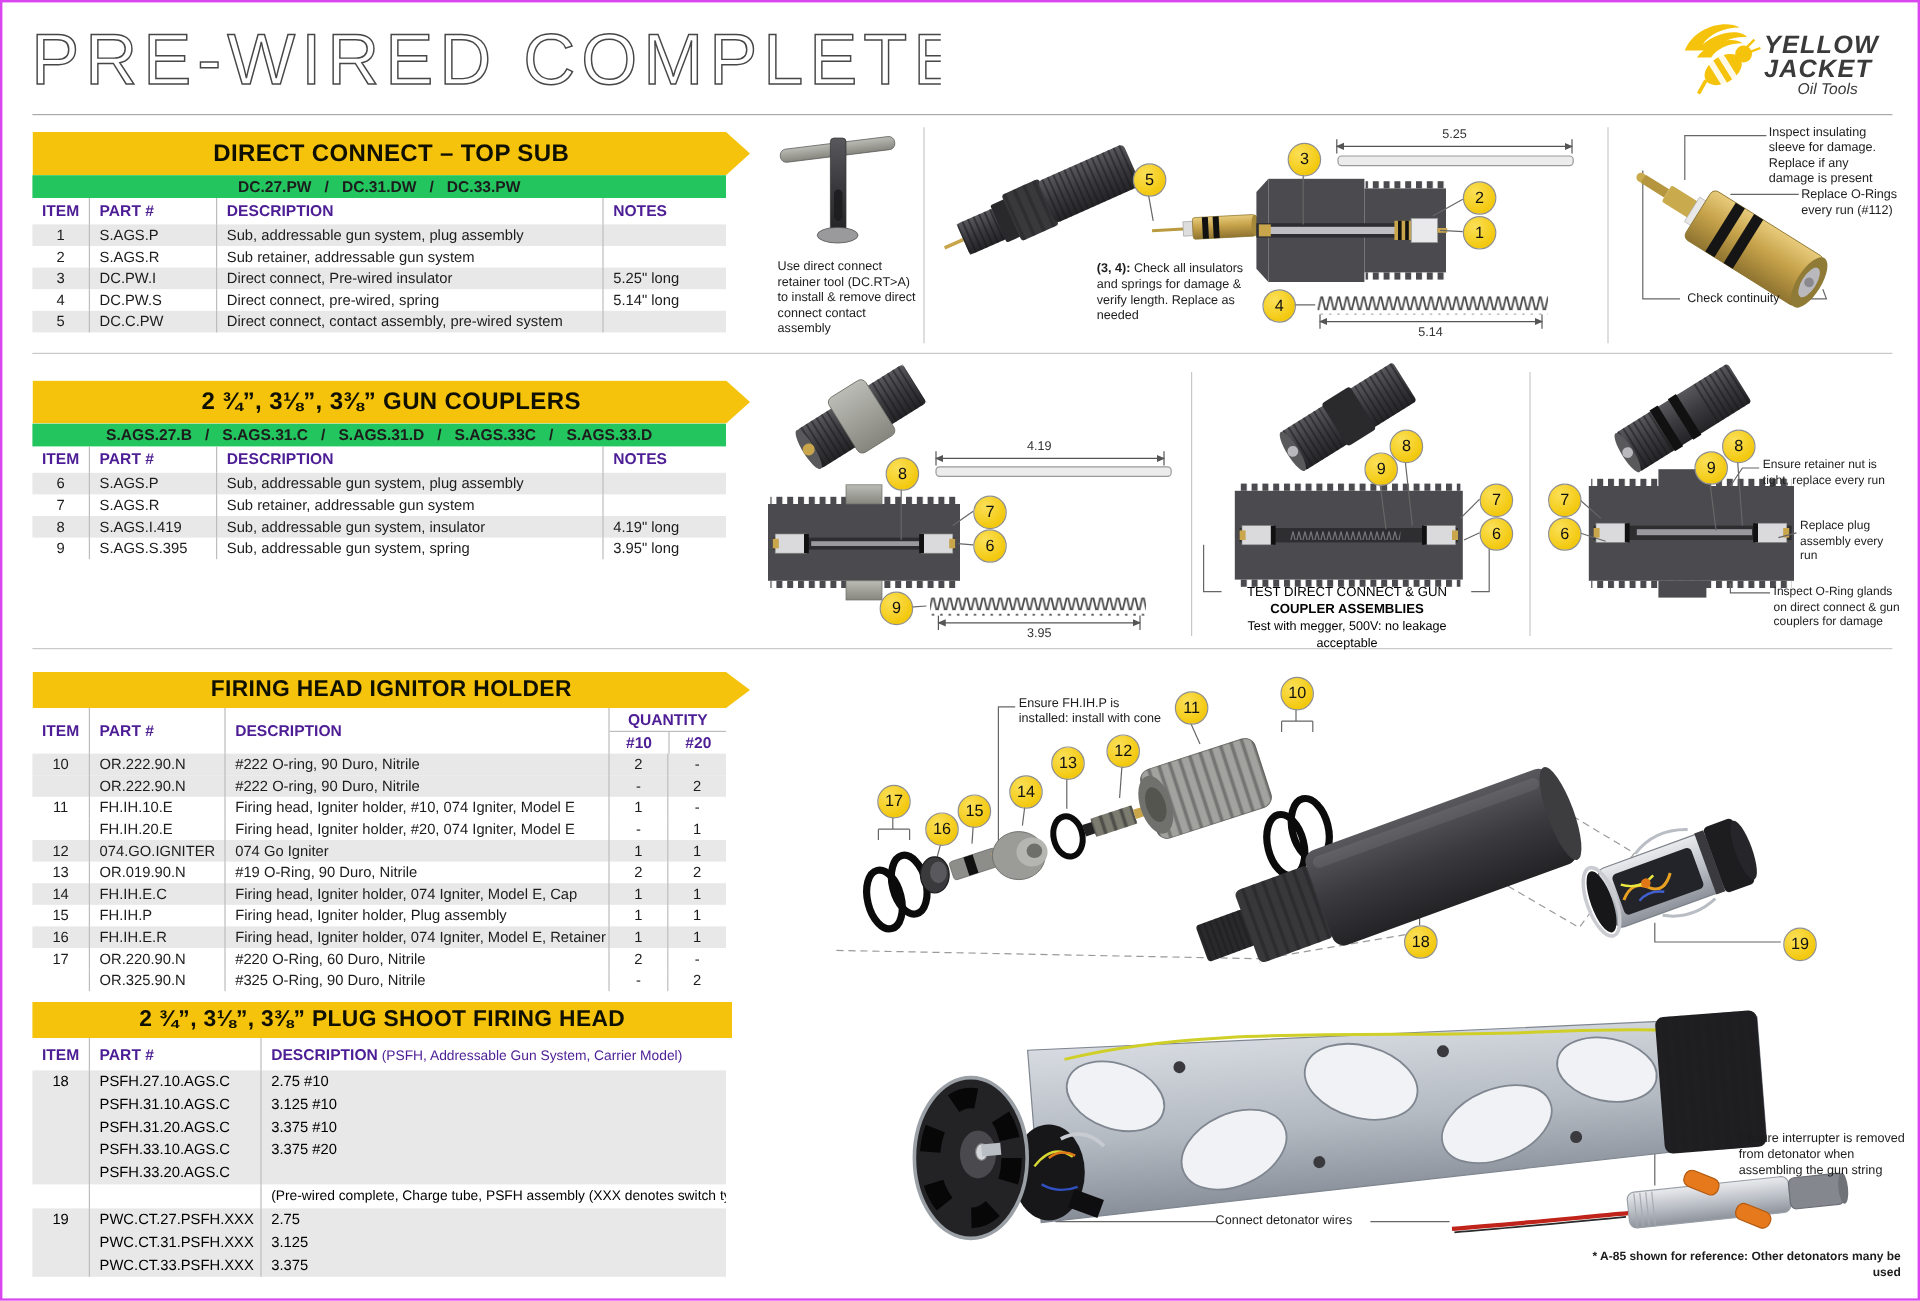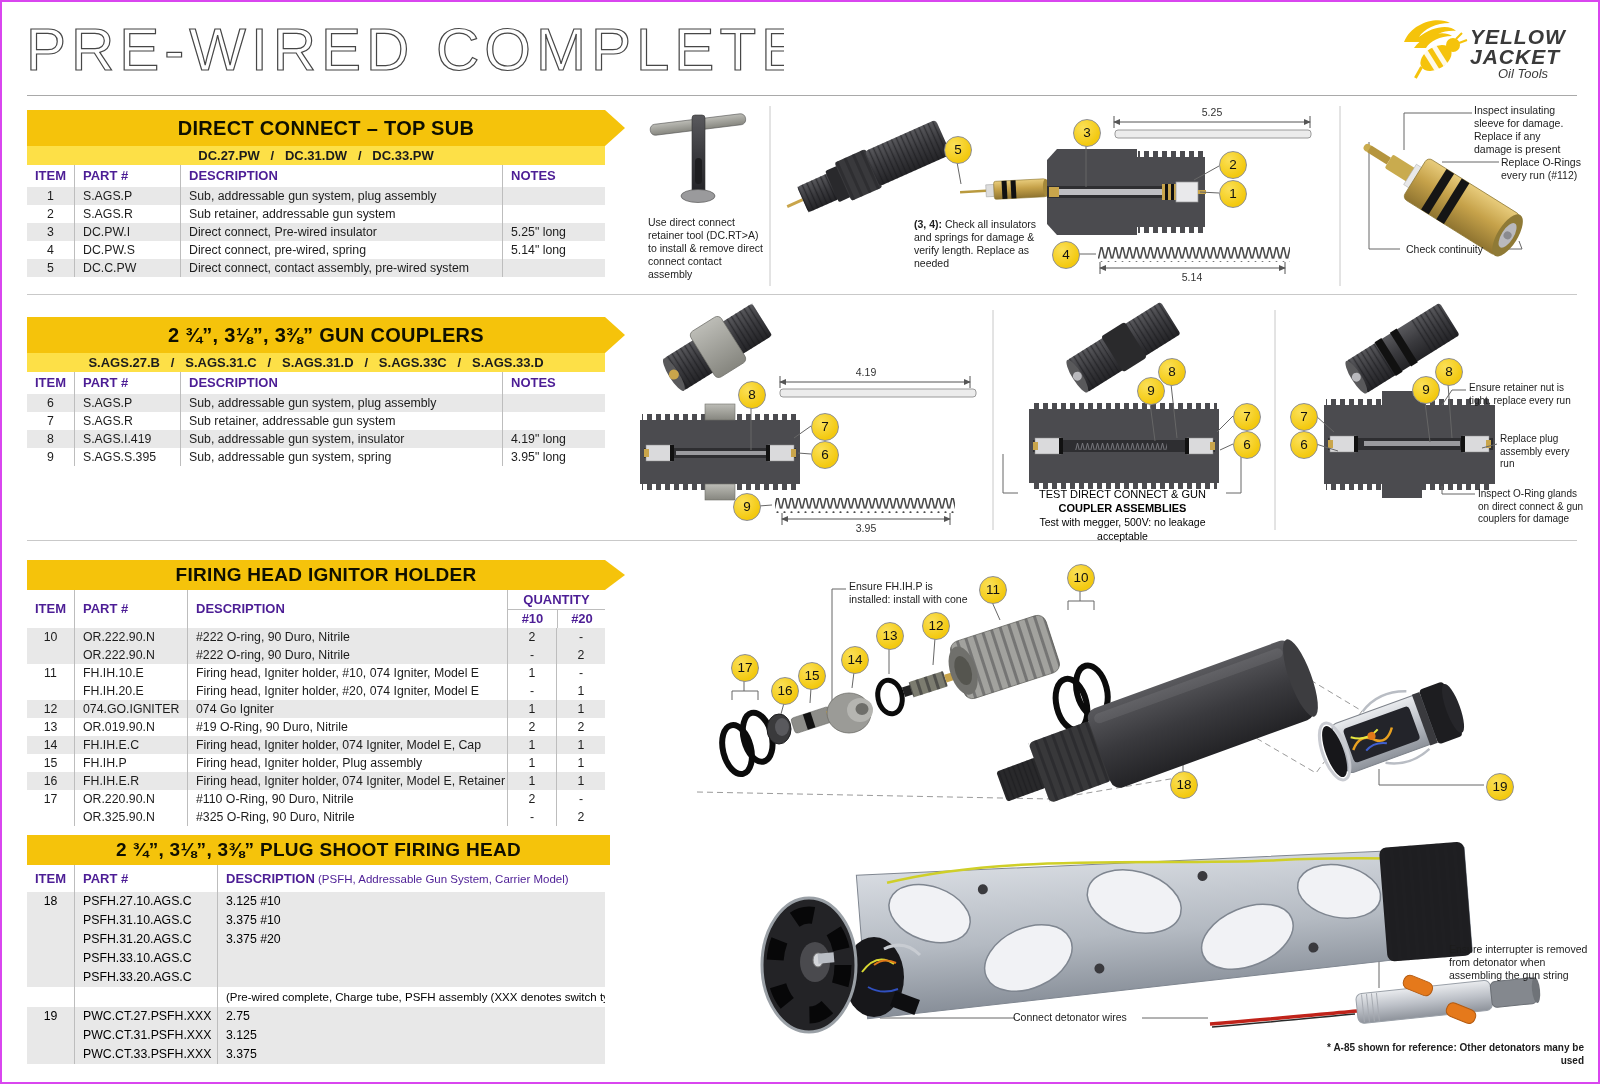--- a/index.html
+++ b/index.html
@@ -6,21 +6,21 @@
   .page{position:relative;width:1596px;height:1080px;background:#fff;border:2px solid #d946ef;
         font-family:"Liberation Sans",sans-serif;overflow:hidden;}
   .abs{position:absolute;}
   .hline{position:absolute;height:1px;background:#c9c9c9;}
   
   .tbl{position:absolute;width:578px;}
   .banner{background:#F5C30B;color:#101000;font-weight:bold;text-align:center;}
   .banner.arrow{clip-path:polygon(0 0,calc(100% - 20px) 0,100% 50%,calc(100% - 20px) 100%,0 100%);}
   .b36{height:36px;line-height:36px;font-size:20px;letter-spacing:.3px;}
   .b30{height:30px;line-height:30px;font-size:19px;letter-spacing:.3px;}
-  .tsub{background:#fde047;height:19px;line-height:19px;text-align:center;font-weight:bold;font-size:13px;color:#1c1c1c;white-space:pre;}
+  .tsub{background:#22c55e;height:19px;line-height:19px;text-align:center;font-weight:bold;font-size:13px;color:#1c1c1c;white-space:pre;}
   .thead,.trow{display:grid;color:#4c1d95;}
   .g4{grid-template-columns:47px 106px 322px 103px;}
   .g5{grid-template-columns:47px 113px 320px 49px 49px;}
   .g3h{grid-template-columns:47px 113px 320px 98px;}
   .g3{grid-template-columns:47px 143px 388px;}
   .thead{font-weight:bold;font-size:13px;height:22px;line-height:22px;}
   .trow{font-size:12.3px;height:18px;line-height:18px;color:#1c1c1c;}
   .c{padding-left:8px;white-space:nowrap;overflow:hidden;}
   .ci{text-align:center;white-space:nowrap;}
   .sep{border-left:1px solid #bdbdbd;}
@@ -221,21 +221,21 @@
     <div class="trow g5 shade">
         <div class="ci">16</div>
         <div class="c sep">FH.IH.E.R</div>
         <div class="c sep">Firing head, Igniter holder, 074 Igniter, Model E, Retainer</div>
         <div class="ci sep">1</div>
         <div class="ci sep">1</div>
       </div>
     <div class="trow g5">
         <div class="ci">17</div>
         <div class="c sep">OR.220.90.N</div>
-        <div class="c sep">#110 O-Ring, 90 Duro, Nitrile</div>
+        <div class="c sep">#220 O-Ring, 60 Duro, Nitrile</div>
         <div class="ci sep">2</div>
         <div class="ci sep">-</div>
       </div>
     <div class="trow g5">
         <div class="ci"></div>
         <div class="c sep">OR.325.90.N</div>
         <div class="c sep">#325 O-Ring, 90 Duro, Nitrile</div>
         <div class="ci sep">-</div>
         <div class="ci sep">2</div>
       </div>
@@ -251,20 +251,21 @@
     <div class="g3 shade" style="display:grid;font-size:12.3px;">
       <div class="ci" style="line-height:19px;">18</div>
       <div class="c sep" style="white-space:normal;">
         <div class="blkline">PSFH.27.10.AGS.C</div>
         <div class="blkline">PSFH.31.10.AGS.C</div>
         <div class="blkline">PSFH.31.20.AGS.C</div>
         <div class="blkline">PSFH.33.10.AGS.C</div>
         <div class="blkline">PSFH.33.20.AGS.C</div>
       </div>
       <div class="c sep" style="white-space:normal;">
+        <div class="blkline">2.75 #10</div>
         <div class="blkline">3.125 #10</div>
         <div class="blkline">3.375 #10</div>
         <div class="blkline">3.375 #20</div>
       </div>
     </div>
     <div class="g3" style="display:grid;height:20px;line-height:20px;font-size:11.5px;">
       <div></div>
         <div class="sep"></div>
       <div class="c sep">(Pre-wired complete, Charge tube, PSFH assembly (XXX denotes switch type)</div>
     </div>

